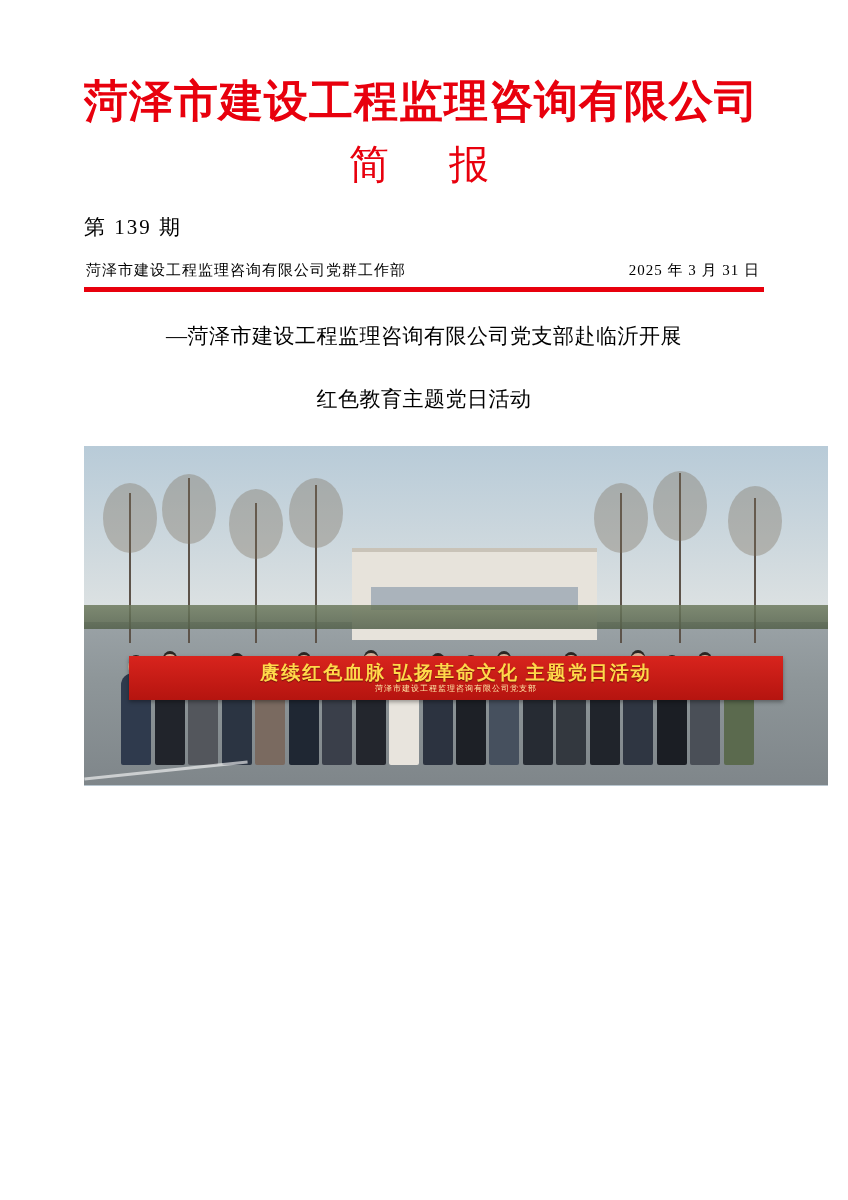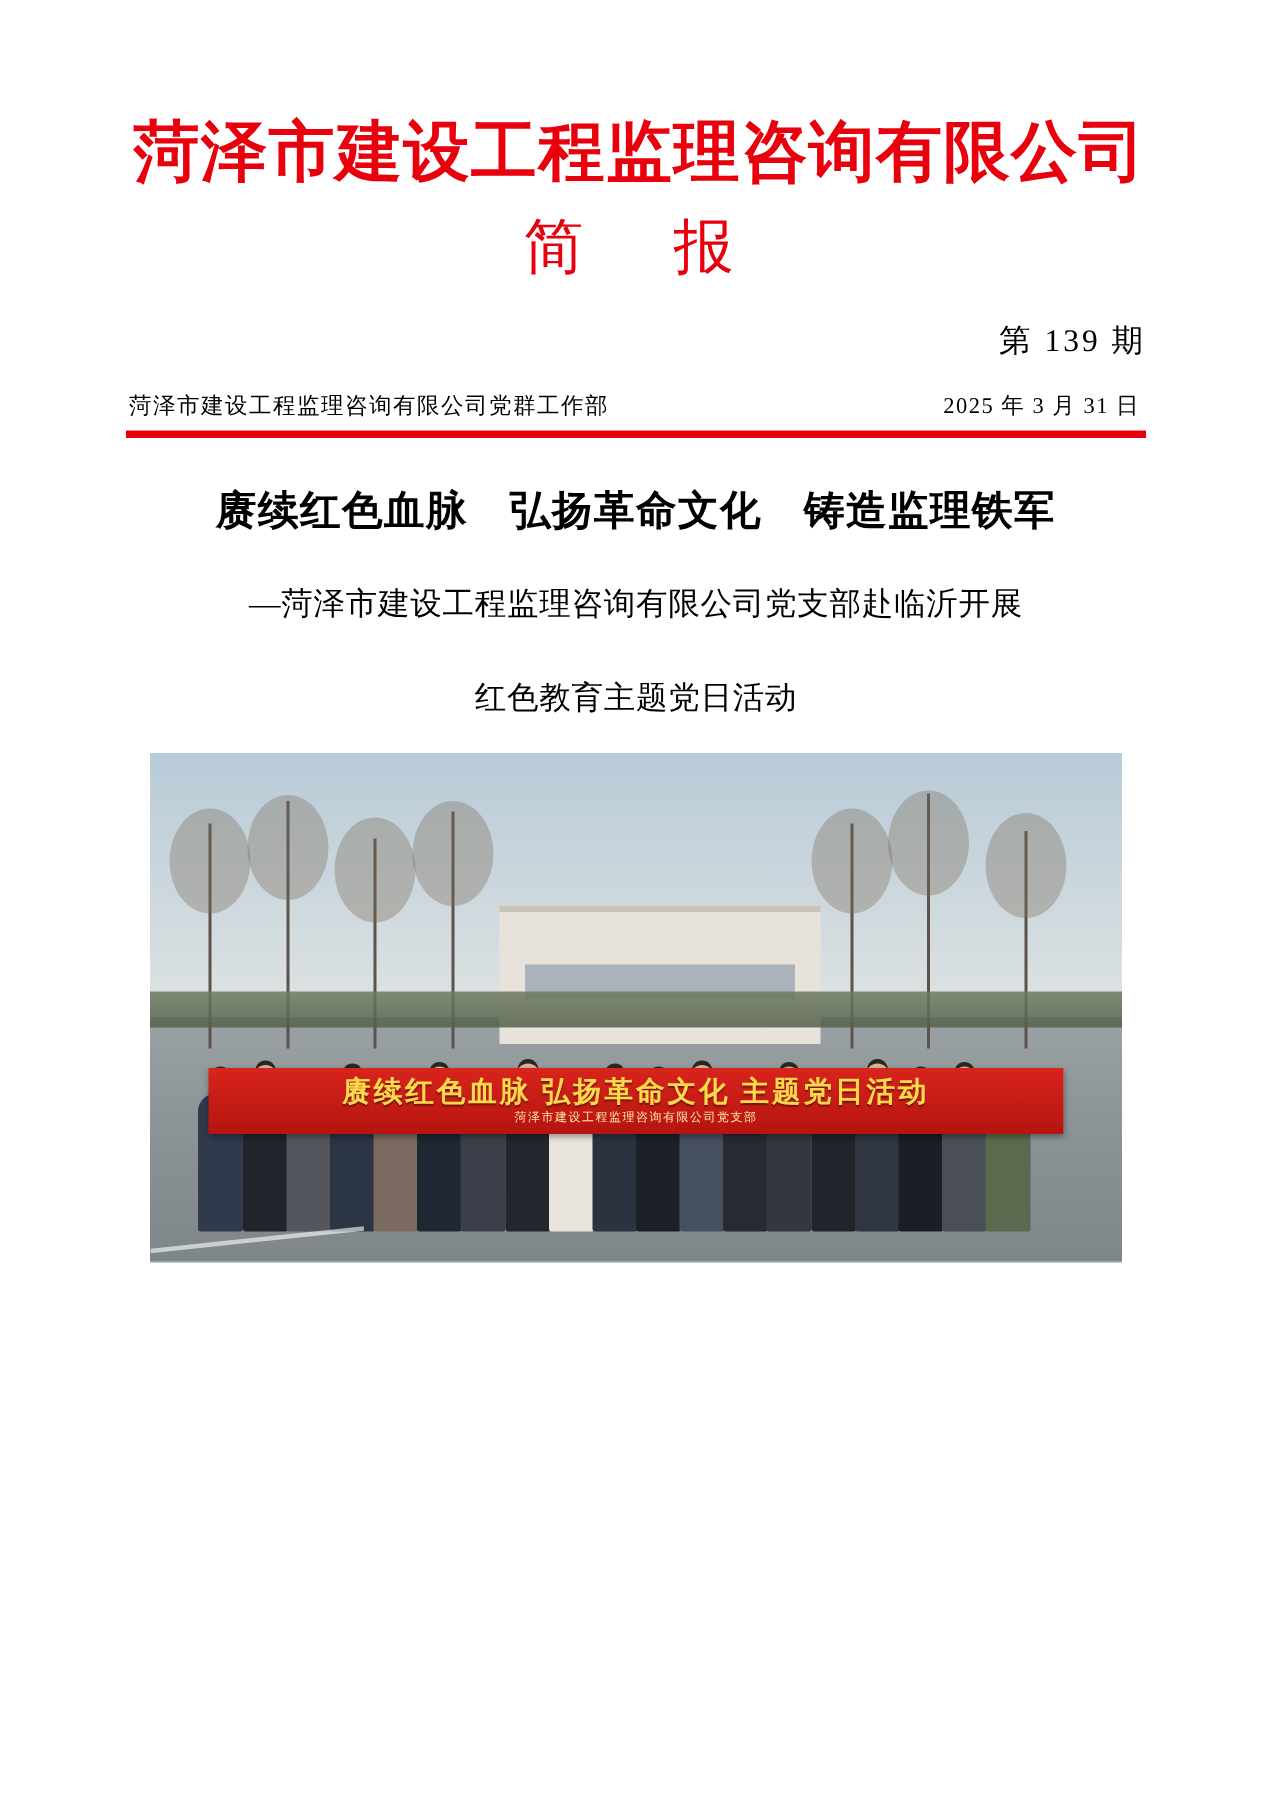--- a/index.html
+++ b/index.html
@@ -16,40 +16,40 @@
     overflow: hidden;
   }
   .page {
     width: 848px;
     height: 1200px;
     box-sizing: border-box;
     padding: 60px 84px 0 84px;
     position: relative;
   }
   .masthead-title {
-    text-align: right;
+    text-align: left;
     color: #e8000d;
     font-weight: bold;
     font-size: 44px;
     line-height: 1.25;
     letter-spacing: 1px;
     margin: 14px 0 0 0;
     white-space: nowrap;
   }
   .masthead-sub {
     text-align: center;
     color: #e8000d;
     font-weight: normal;
     font-size: 40px;
     line-height: 1.3;
     letter-spacing: 10px;
     margin: 10px 0 0 0;
   }
   .issue-line {
-    text-align: right;
+    text-align: left;
     font-size: 21px;
     margin: 22px 0 0 0;
     letter-spacing: 2px;
     font-family: "Liberation Serif", "DejaVu Serif", serif;
   }
   .byline-row {
     display: flex;
     justify-content: space-between;
     align-items: flex-end;
     font-size: 15px;
@@ -89,22 +89,22 @@
   .body-text {
     margin: 36px 0 0 0;
     font-size: 20px;
     line-height: 2.0;
     text-align: justify;
     text-justify: inter-ideograph;
     text-indent: 2em;
     letter-spacing: 0.6px;
   }
   .photo-wrap {
-    margin: 18px auto 0 auto;
-    width: 648px;
+    margin: 28px auto 0 auto;
+    width: 744px;
     height: 340px;
     position: relative;
     overflow: hidden;
     background: #b9c6cf;
   }
   
   .sky {
     position: absolute; left: 0; top: 0; width: 100%; height: 52%;
     background: linear-gradient(#b8cbd8 0%, #cfd9de 60%, #dfe3e3 100%);
   }
@@ -207,21 +207,20 @@
   <div class="masthead-title">菏泽市建设工程监理咨询有限公司</div>
   <div class="masthead-sub">简　报</div>
   <div class="issue-line">第 139 期</div>
 
   <div class="byline-row">
     <div class="byline-left">菏泽市建设工程监理咨询有限公司党群工作部</div>
     <div class="byline-right">2025 年 3 月 31 日</div>
   </div>
   <div class="rule"></div>
 
-  <div class="headline">赓续红色血脉　弘扬革命文化　铸造监理铁军</div>
   <div class="subhead">—菏泽市建设工程监理咨询有限公司党支部赴临沂开展</div>
   <div class="subhead">红色教育主题党日活动</div>
 
 
   <div class="photo-wrap">
     <div class="sky"></div>
     <div class="ground"></div>
     <div class="building"></div>
 
     <div class="tree" style="left:6%;height:150px;"></div>

